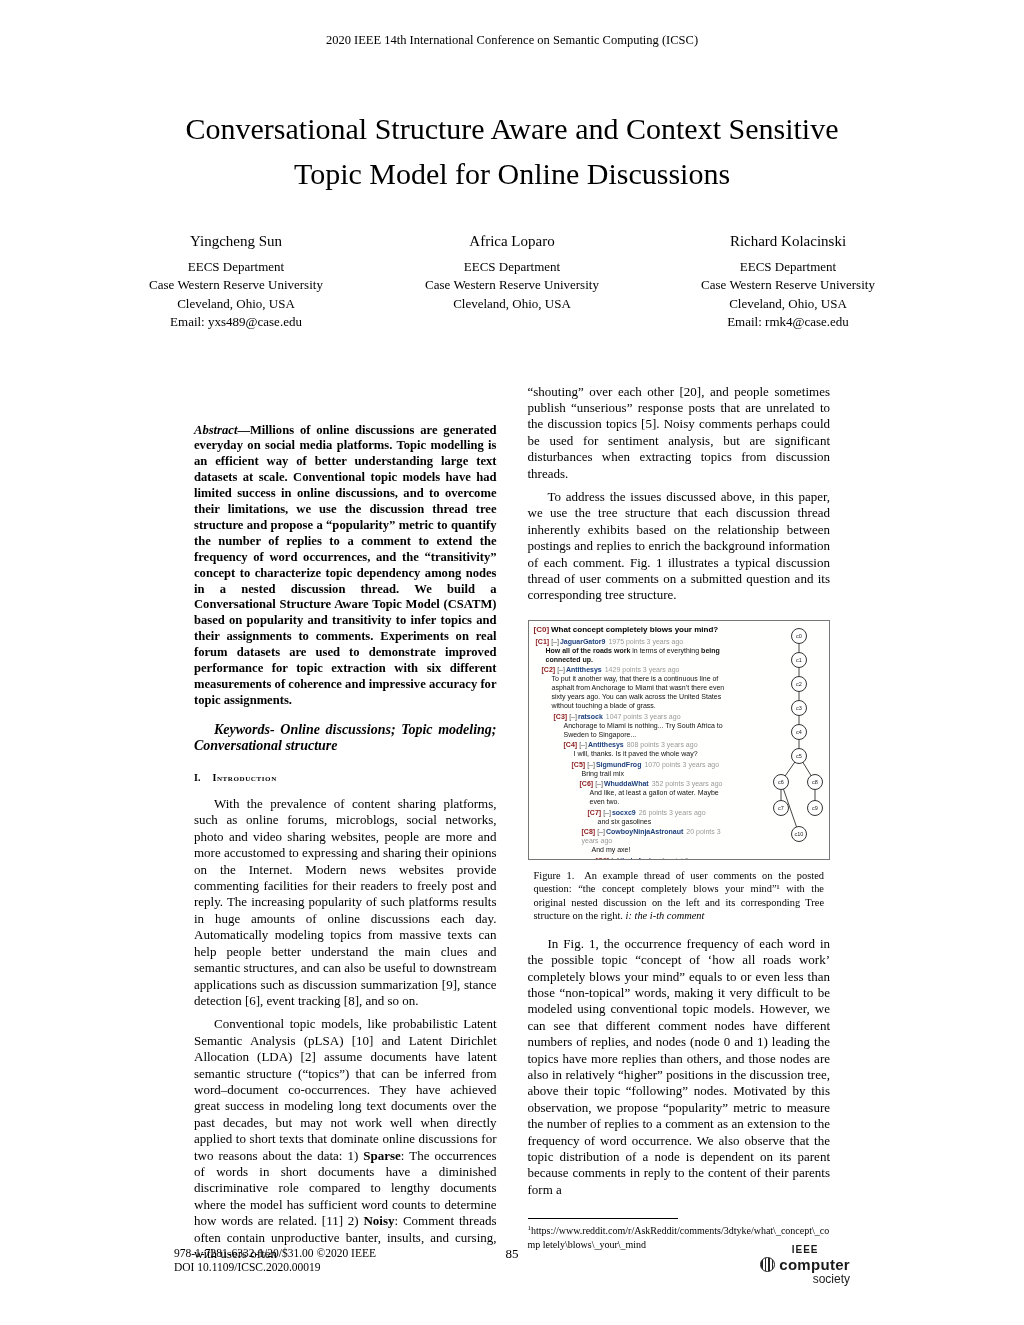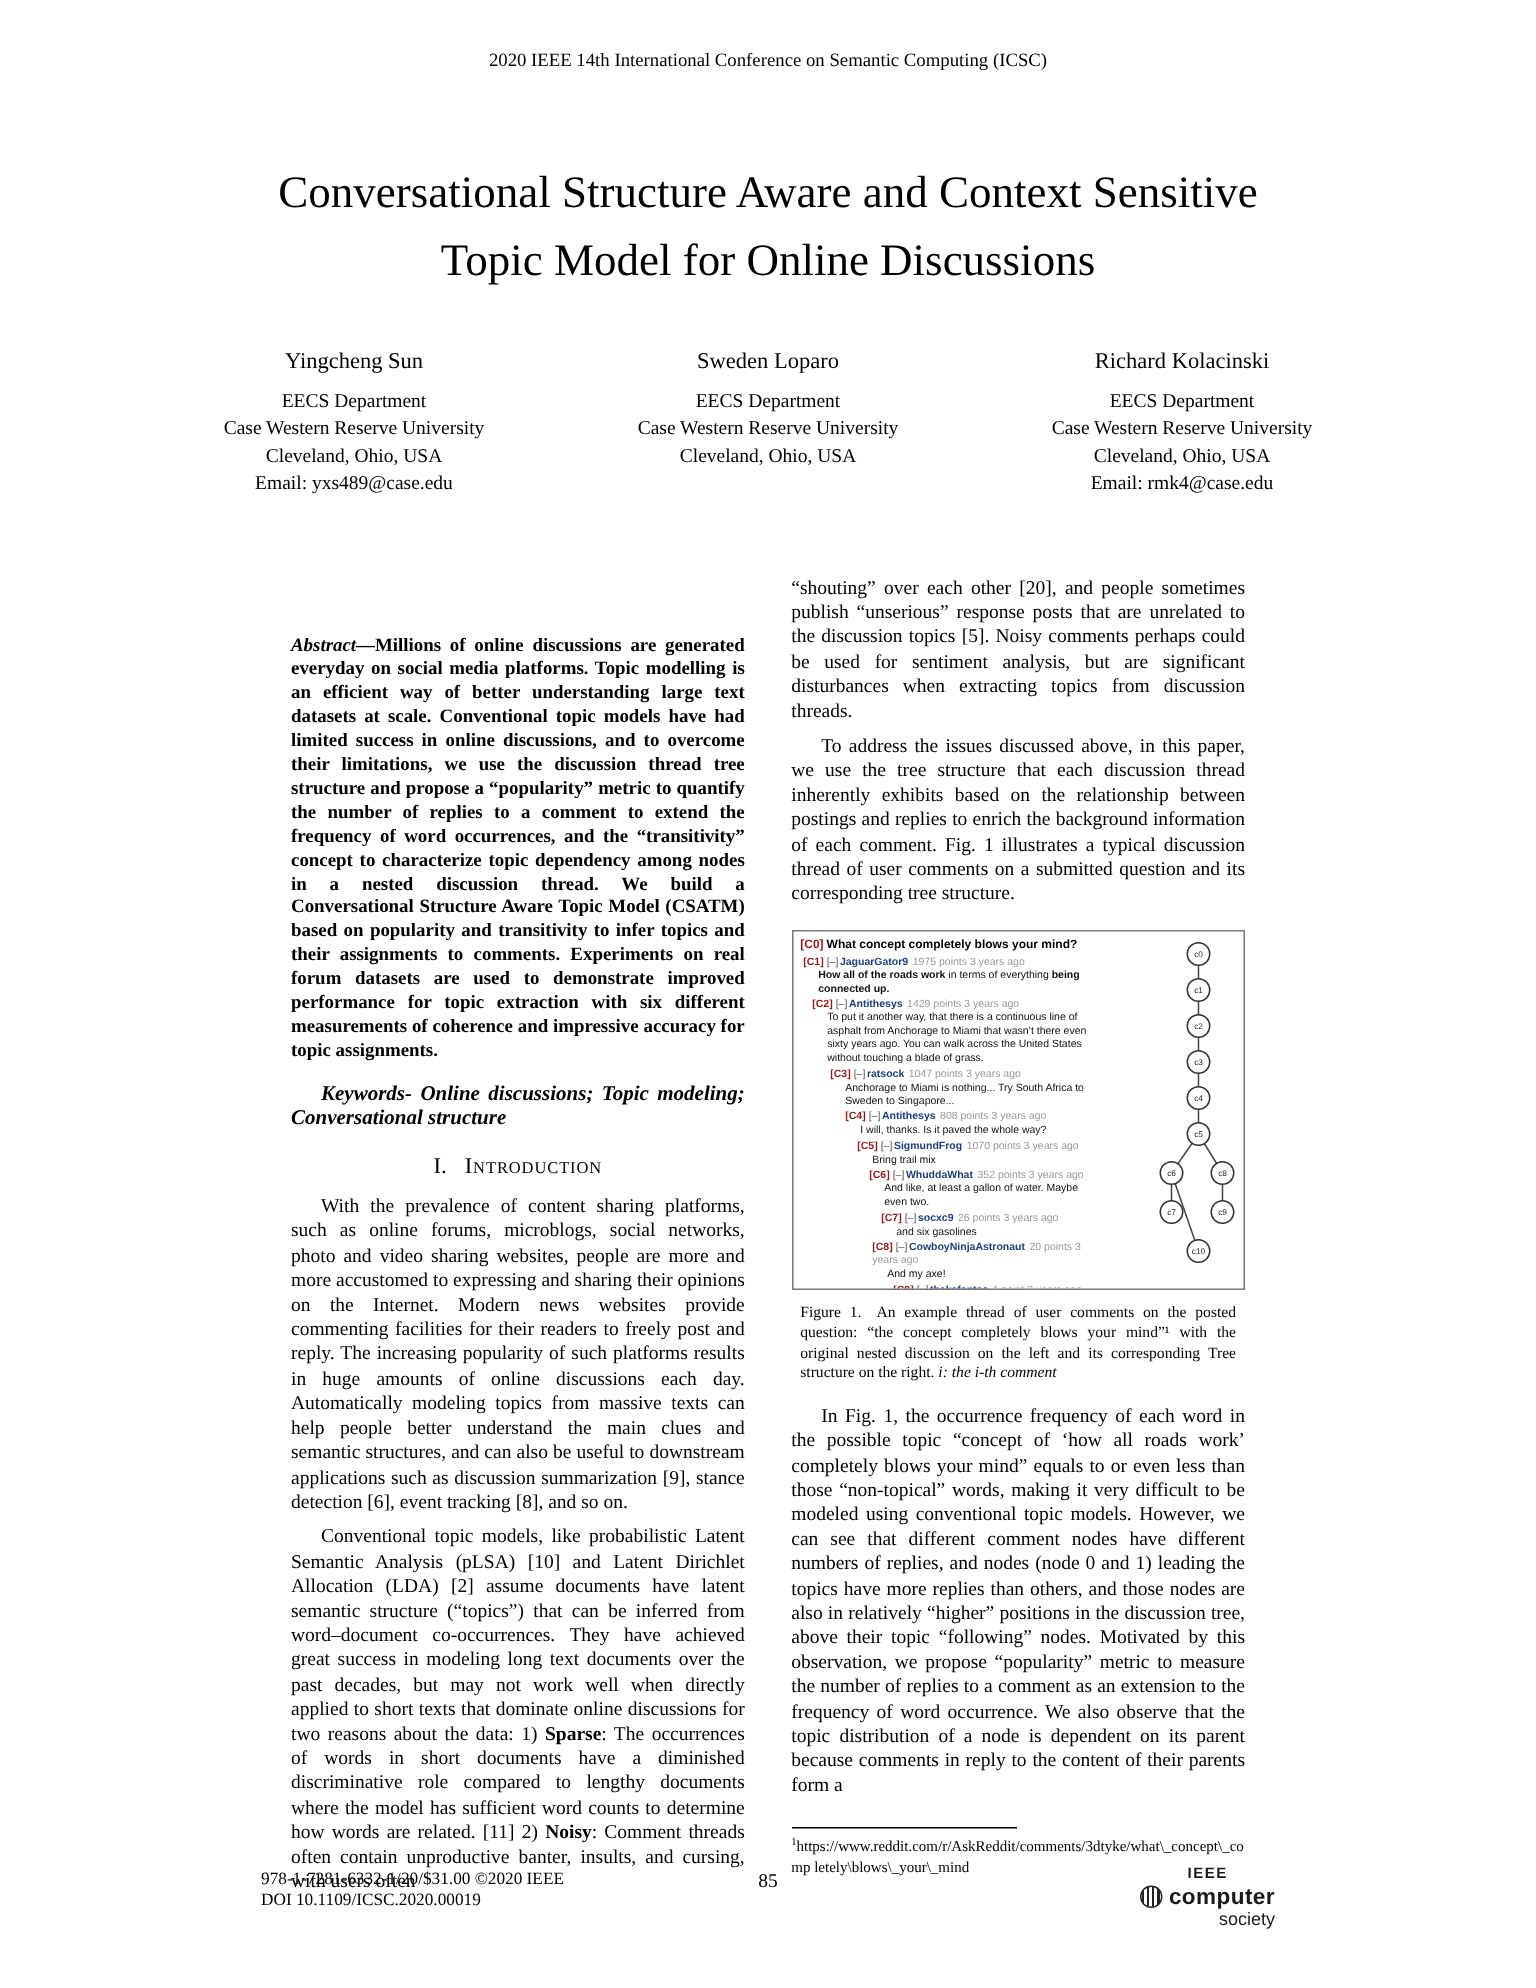--- a/index.html
+++ b/index.html
@@ -20,21 +20,21 @@
 
   .columns { margin:52px 96px 0; display:flex; gap:31px; }
   .col { width:400px; font-size:13px; line-height:16.4px; text-align:justify; }
   .col-left { padding-top:39px; }
   .col p { margin:0 0 7px; text-indent:20px; }
   .col p.noindent { text-indent:0; }
 
   .abstract { font-weight:bold; font-size:12.6px; line-height:15.9px; text-indent:0 !important; }
   .keywords { font-weight:bold; font-style:italic; font-size:14px; line-height:15.9px; margin-top:13px !important; }
 
-  .section-heading { margin:16px 0 10px; text-align:center; font-size:15px; font-weight:normal; }
+  .section-heading { margin:16px 0 10px; font-size:10px; font-weight:bold; }
   .section-heading .num { margin-right:12px; }
   .section-heading .sc { font-variant:small-caps; letter-spacing:0.6px; }
 
   
   .figure-box {
     margin:16px 0 0; border:1px solid #777; height:238px;
     display:flex; background:#fffffe; overflow:hidden;
   }
   .thread {
     flex:1; padding:4px 2px 0 5px;
@@ -98,21 +98,21 @@
 
   <div class="authors">
     <div class="author">
       <div class="name">Yingcheng Sun</div>
       <div>EECS Department</div>
       <div>Case Western Reserve University</div>
       <div>Cleveland, Ohio, USA</div>
       <div>Email: yxs489@case.edu</div>
     </div>
     <div class="author">
-      <div class="name">Sweden Loparo</div>
+      <div class="name">Africa Loparo</div>
       <div>EECS Department</div>
       <div>Case Western Reserve University</div>
       <div>Cleveland, Ohio, USA</div>
     </div>
     <div class="author">
       <div class="name">Richard Kolacinski</div>
       <div>EECS Department</div>
       <div>Case Western Reserve University</div>
       <div>Cleveland, Ohio, USA</div>
       <div>Email: rmk4@case.edu</div>

